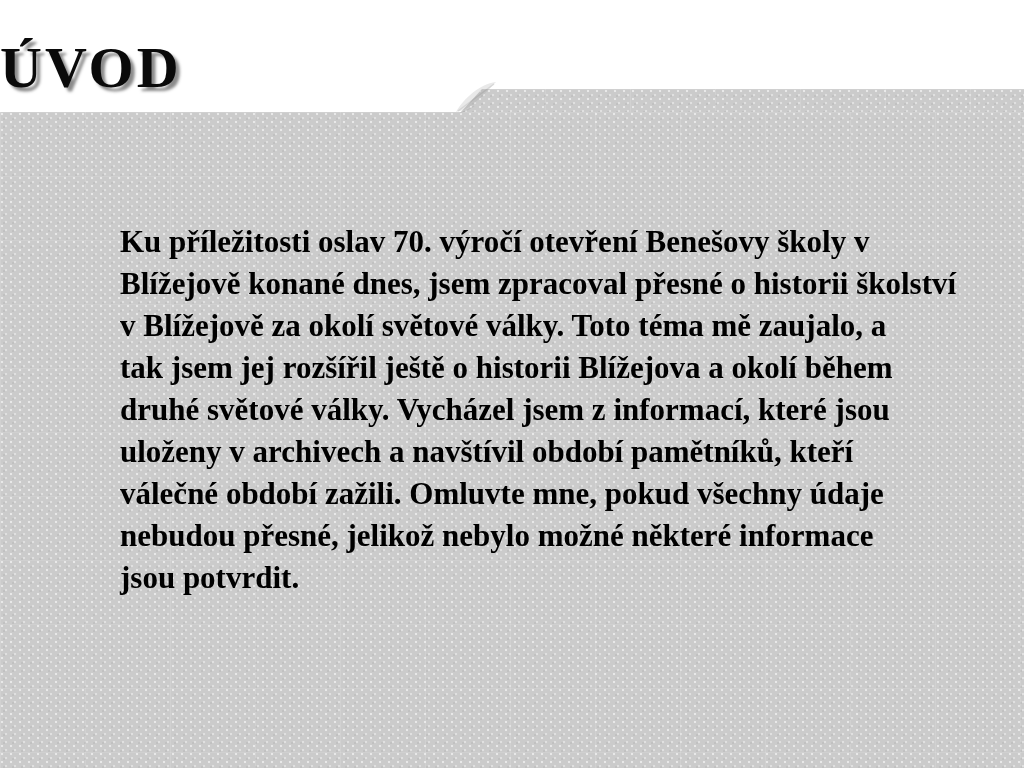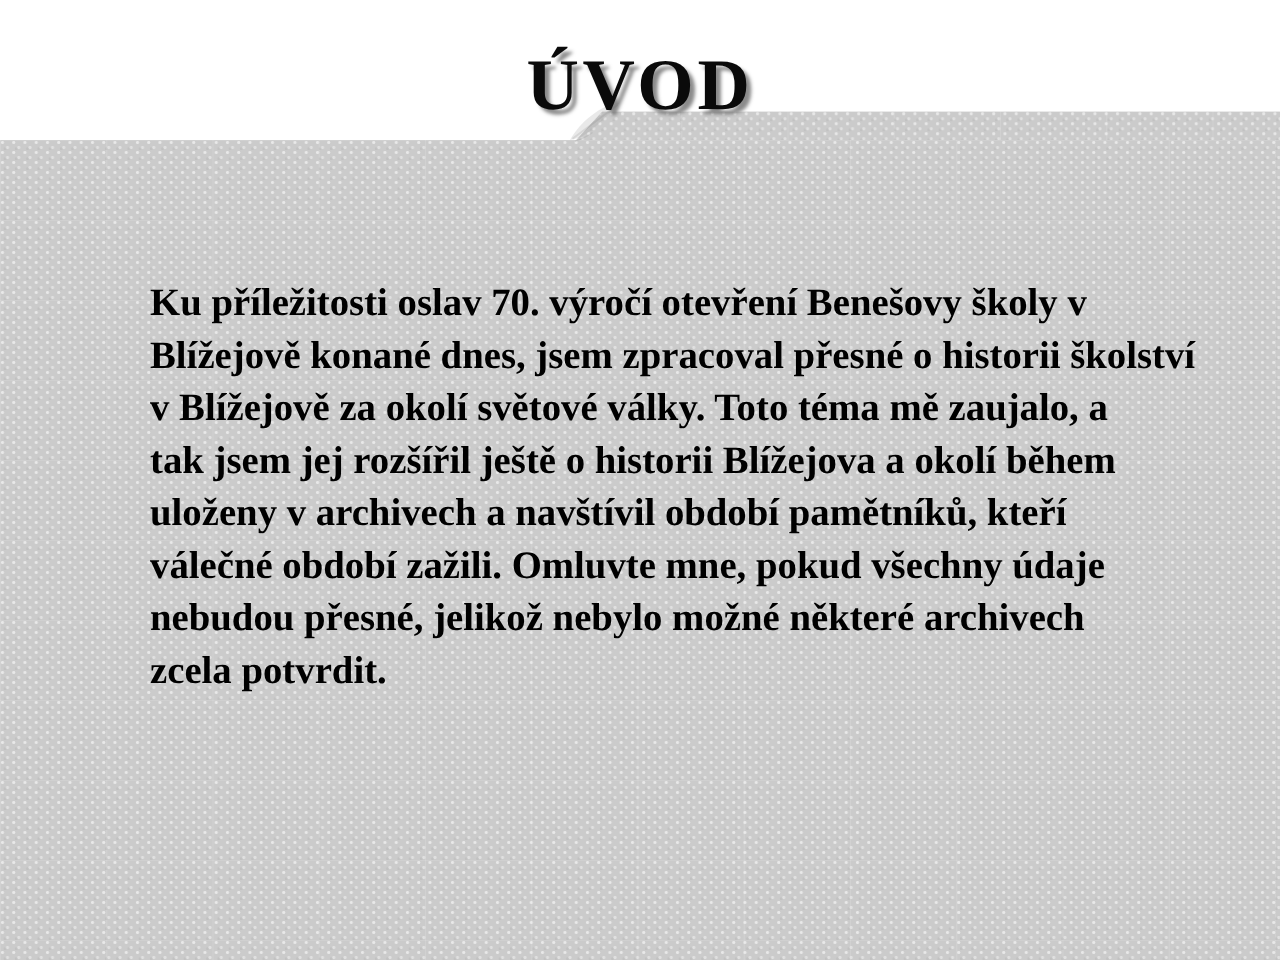--- a/index.html
+++ b/index.html
@@ -23,21 +23,21 @@
   }
   .panel-main{
     position:absolute;left:0;top:112px;width:1024px;height:656px;z-index:1;
   }
   .band-upper{
     position:absolute;left:460px;top:89px;width:564px;height:24px;z-index:1;
     clip-path:polygon(22px 0, 100% 0, 100% 100%, 0 100%);
   }
   .slide-title{
     position:absolute;top:34px;left:0;width:100%;
-    text-align:center;
+    text-align:left;
     font-size:58px;font-weight:bold;
     letter-spacing:3px;
     color:#0a0a0a;
     text-shadow:4px 4px 3px rgba(110,110,110,0.8);
     z-index:3;
   }
   .watermark{
     position:absolute;left:450px;top:78px;z-index:2;opacity:0.40;
   }
   .body-text{
@@ -65,19 +65,20 @@
     </svg>
   </div>
 
   <div class="slide-title">ÚVOD</div>
 
   <div class="body-text">
     <div class="body-line">Ku příležitosti oslav 70. výročí otevření Benešovy školy v</div>
     <div class="body-line">Blížejově konané dnes, jsem zpracoval přesné o historii školství</div>
     <div class="body-line">v Blížejově za okolí světové války. Toto téma mě zaujalo, a</div>
     <div class="body-line">tak jsem jej rozšířil ještě o historii Blížejova a okolí během</div>
+    <div class="body-line">druhé světové války. Vycházel jsem z informací, které jsou</div>
     <div class="body-line">uloženy v archivech a navštívil období pamětníků, kteří</div>
     <div class="body-line">válečné období zažili. Omluvte mne, pokud všechny údaje</div>
-    <div class="body-line">nebudou přesné, jelikož nebylo možné některé archivech</div>
-    <div class="body-line">zcela potvrdit.</div>
+    <div class="body-line">nebudou přesné, jelikož nebylo možné některé informace</div>
+    <div class="body-line">jsou potvrdit.</div>
   </div>
 
 </div>
 
 </body></html>

